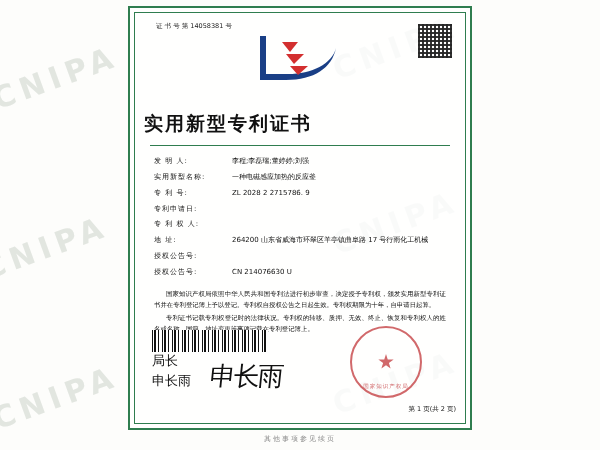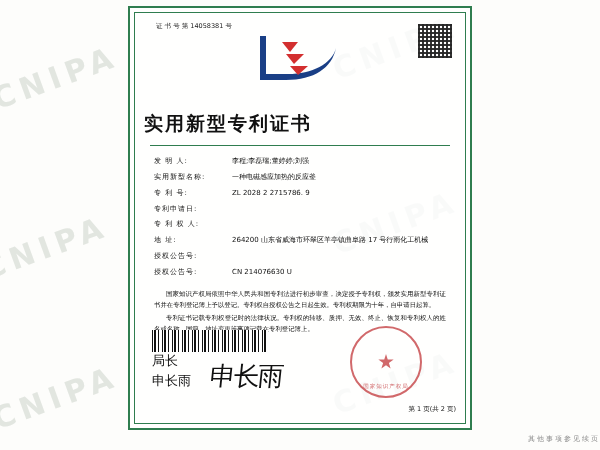--- a/index.html
+++ b/index.html
@@ -166,21 +166,21 @@
   .pagenum{
     position:absolute;
     left:0;right:0;bottom:4px;
     text-align:right;
     font-size:6.5px;
     color:#111;
   }
   .footer{
     position:absolute;
     left:0;right:0;bottom:6px;
-    text-align:right;
+    text-align:center;
     font-size:7px;
     color:#8d8d8d;
     letter-spacing:2px;
   }
 </style>
 </head>
 <body>
 
 <div class="page">
 

